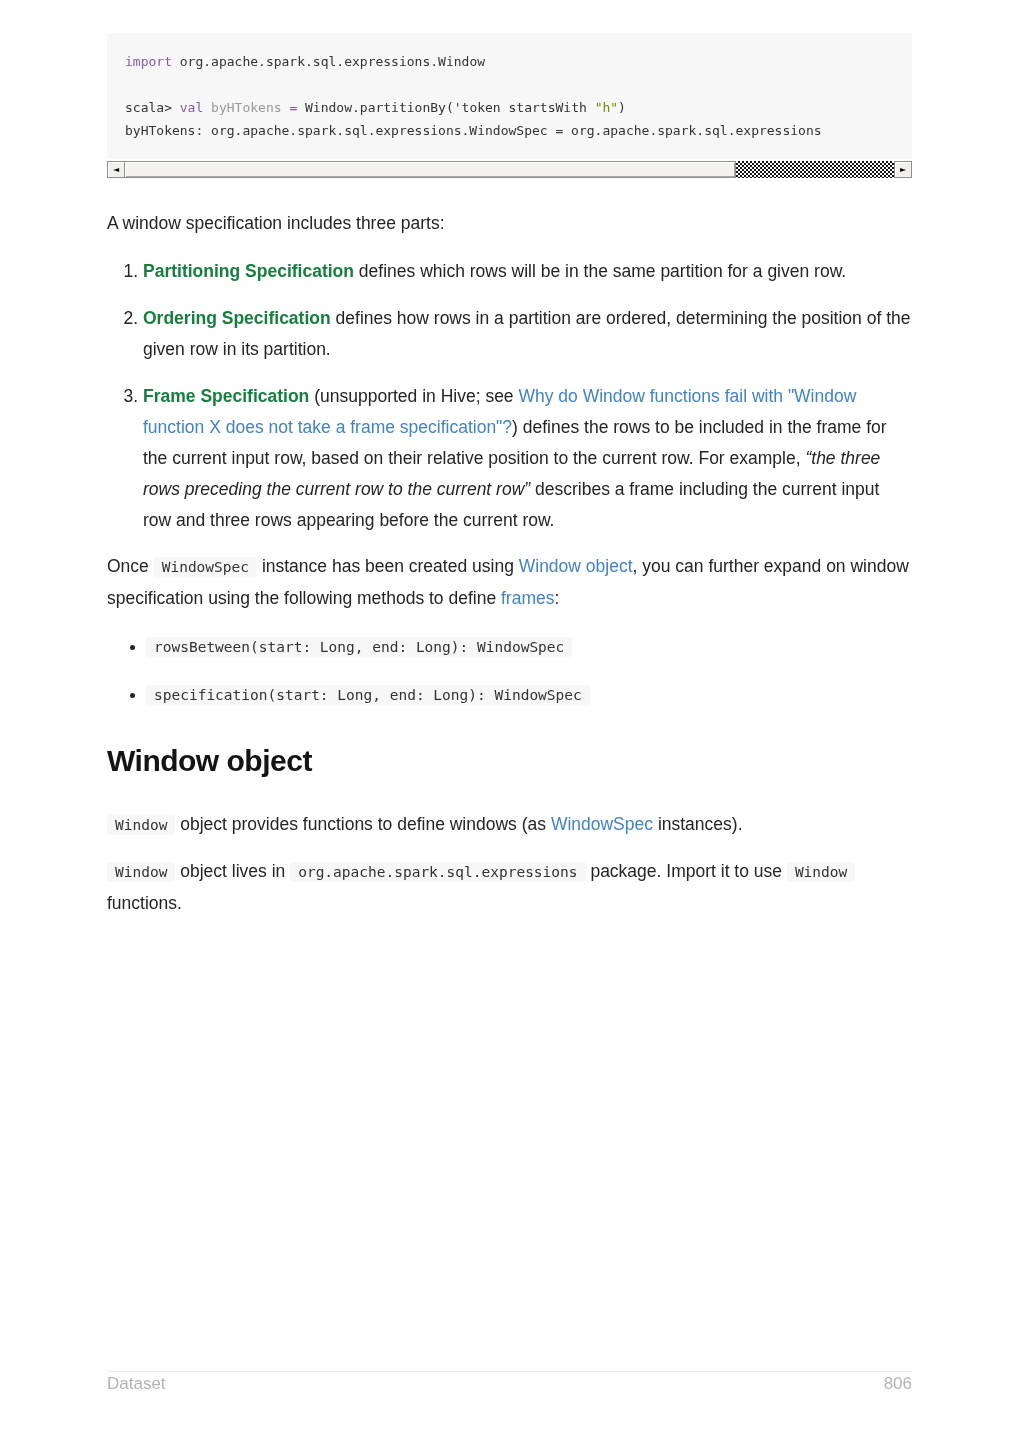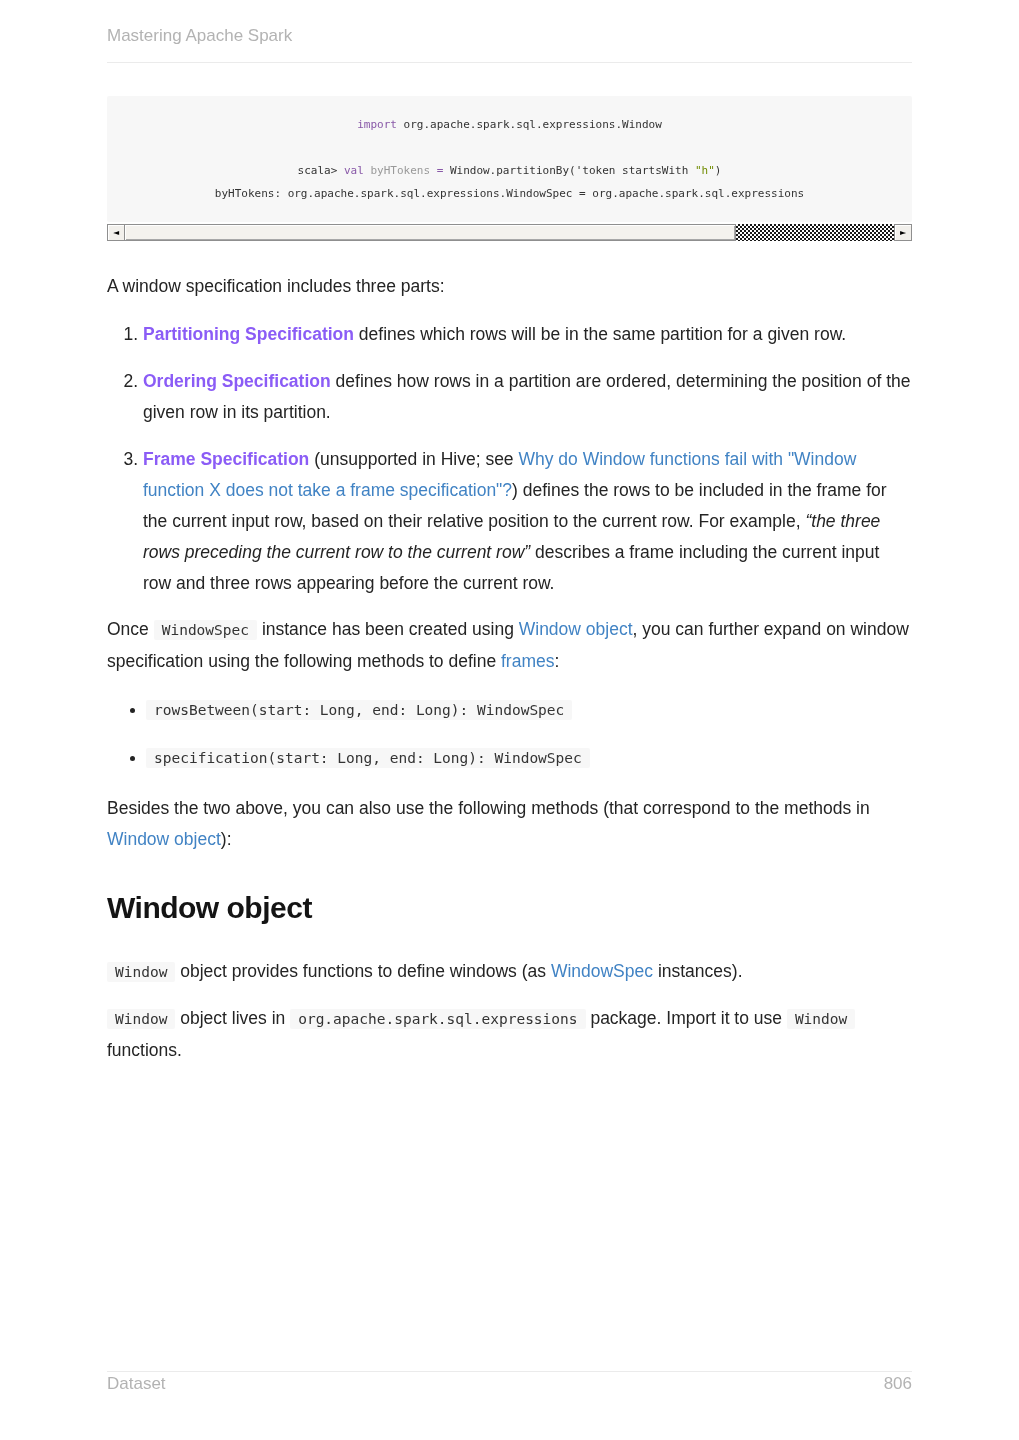--- a/index.html
+++ b/index.html
@@ -10,22 +10,22 @@
   }
   .content { width:805px; margin:0 auto; }
 
   
   .book-header { padding-top:26px; padding-bottom:16px; border-bottom:1px solid #ebebeb; }
   .book-header .title { font-size:17px; color:#b3b3b3; }
 
   
   .codeblock {
     background:#f7f7f7; border-radius:2px; padding:17px 18px;
-    font-family:"DejaVu Sans Mono", monospace; font-size:11px; line-height:23px;
-    white-space:pre; overflow:hidden; color:#333;text-align:center;
+    font-family:"DejaVu Sans Mono", monospace; font-size:13px; line-height:23px;
+    white-space:pre; overflow:hidden; color:#333;
   }
   .codeblock.first { margin-top:33px; }
   .tok-kw { color:#8959a8; }
   .tok-var { color:#999999; }
   .tok-op { color:#8959a8; }
   .tok-str { color:#718c00; }
 
   
   .hscroll { margin-top:2px; height:17px; display:flex; }
   .sb-btn {
@@ -47,21 +47,21 @@
   
   p.body-text { font-size:17.5px; line-height:31px; }
   .p-intro { margin-top:30px; }
   a.doclink { color:#4183c4; text-decoration:none; }
   .icode {
     font-family:"DejaVu Sans Mono", monospace; font-size:14.5px;
     background:#f7f7f7; padding:2px 8px; border-radius:2px; color:#333;
     white-space:nowrap;
   }
   em.quote { font-style:italic; }
-  b { color:#8b5cf6; }
+  b { color:#15803d; }
 
   
   ol.spec-list { margin-top:17px; padding-left:36px; }
   ol.spec-list li { font-size:17.5px; line-height:31px; margin-bottom:16px; }
   ol.spec-list li:last-child { margin-bottom:0; }
 
   
   .p-once { margin-top:15px; }
   .p-besides { margin-top:22px; }
 
@@ -82,23 +82,20 @@
     border-top:1px solid #ebebeb; padding-top:2px;
     display:flex; justify-content:space-between;
     font-size:17px; color:#b3b3b3;
   }
 </style>
 </head>
 <body>
 
 <div class="content">
 
-  <div class="book-header">
-    <span class="title">Mastering Apache Spark</span>
-  </div>
 
   <div class="codeblock first"><span class="tok-kw">import</span><span> org.apache.spark.sql.expressions.Window</span>
 
 <span>scala&gt; </span><span class="tok-kw">val</span><span class="tok-var"> byHTokens </span><span class="tok-op">=</span><span> Window.partitionBy('token startsWith </span><span class="tok-str">"h"</span><span>)</span>
 <span>byHTokens: org.apache.spark.sql.expressions.WindowSpec = org.apache.spark.sql.expressions</span></div>
 
   <div class="hscroll">
     <div class="sb-btn">
         <span>◄</span>
       </div>
@@ -117,21 +114,20 @@
     <li><b>Frame Specification</b><span> (unsupported in Hive; see </span><a href="#" class="doclink">Why do Window functions fail with "Window function X does not take a frame specification"?</a><span>) defines the rows to be included in the frame for the current input row, based on their relative position to the current row. For example, </span><em class="quote">“the three rows preceding the current row to the current row”</em><span> describes a frame including the current input row and three rows appearing before the current row.</span></li>
   </ol>
 
   <p class="body-text p-once"><span>Once </span><span class="icode">WindowSpec</span><span> instance has been created using </span><a href="#" class="doclink">Window object</a><span>, you can further expand on window specification using the following methods to define </span><a href="#" class="doclink">frames</a><span>:</span></p>
 
   <ul class="code-list">
     <li><span class="icode">rowsBetween(start: Long, end: Long): WindowSpec</span></li>
     <li><span class="icode">specification(start: Long, end: Long): WindowSpec</span></li>
   </ul>
 
-  <p class="body-text p-besides"><span>Besides the two above, you can also use the following methods (that correspond to the methods in </span><a href="#" class="doclink">Window object</a><span>):</span></p>
 
 
   <h1 class="section-h">Window object</h1>
 
   <p class="body-text p-win1"><span class="icode">Window</span><span> object provides functions to define windows (as </span><a href="#" class="doclink">WindowSpec</a><span> instances).</span></p>
 
   <p class="body-text p-win2"><span class="icode">Window</span><span> object lives in </span><span class="icode">org.apache.spark.sql.expressions</span><span> package. Import it to use </span><span class="icode">Window</span><span> functions.</span></p>
 
 
 </div>

